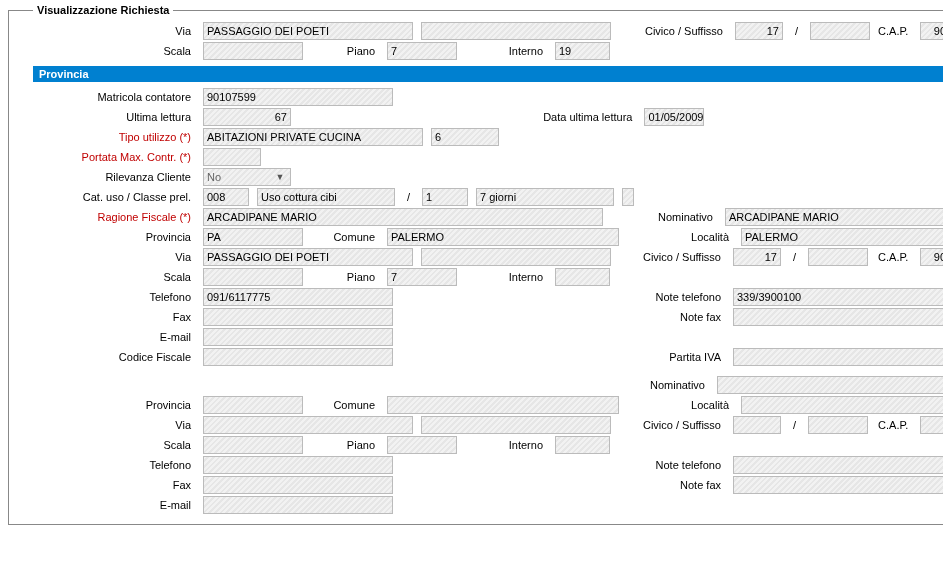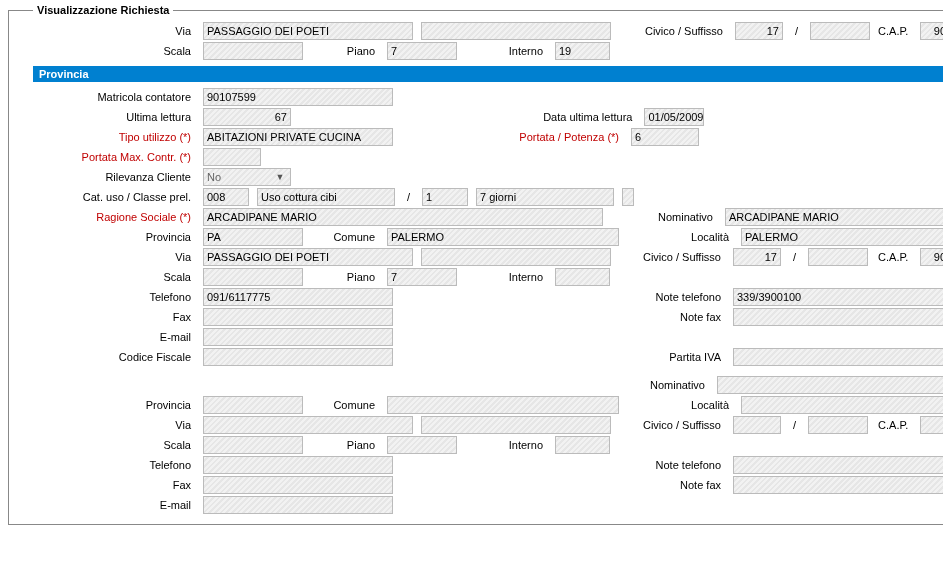--- a/index.html
+++ b/index.html
@@ -111,22 +111,21 @@
   <div class="row">
     <div class="label" style="width:162px">Ultima lettura</div>
     <div class="field" style="width:88px;text-align:right">67</div>
     <div style="flex:1"></div>
     <div class="label" style="width:110px">Data ultima lettura</div>
     <div class="field" style="width:60px">01/05/2009</div>
     <div style="width:256px"></div>
   </div>
   <div class="row">
     <div class="label required" style="width:162px">Tipo utilizzo (*)</div>
-    <div class="field" style="width:190px">ABITAZIONI PRIVATE CUCINA</div>
-    <div class="label required" style="width:222px">Portata / Potenza (*)</div>
+    <div class="field" style="width:220px">ABITAZIONI PRIVATE CUCINA</div>
     <div class="field" style="width:68px">6</div>
   </div>
   <div class="row">
     <div class="label required" style="width:162px">Portata Max. Contr. (*)</div>
     <div class="field" style="width:58px"></div>
   </div>
   <div class="row">
     <div class="label" style="width:162px">Rilevanza Cliente</div>
     <div class="select" style="width:88px">
       <span>No</span>
@@ -138,21 +137,21 @@
     <div class="field" style="width:46px">008</div>
     <div class="field" style="width:138px">Uso cottura cibi</div>
     <div class="slash">/</div>
     <div class="field" style="width:46px">1</div>
     <div class="field" style="width:138px">7 giorni</div>
     <div class="field" style="width:12px"></div>
   </div>
 
 
   <div class="row">
-    <div class="label required" style="width:162px">Ragione Sociale (*)</div>
+    <div class="label required" style="width:162px">Ragione Fiscale (*)</div>
     <div class="field" style="width:400px">ARCADIPANE MARIO</div>
     <div class="label" style="width:106px">Nominativo</div>
     <div class="field" style="flex:1">ARCADIPANE MARIO</div>
   </div>
 
   <div class="row">
     <div class="label" style="width:162px">Provincia</div>
     <div class="field" style="width:100px">PA</div>
     <div class="label" style="width:68px">Comune</div>
     <div class="field" style="width:232px">PALERMO</div>

